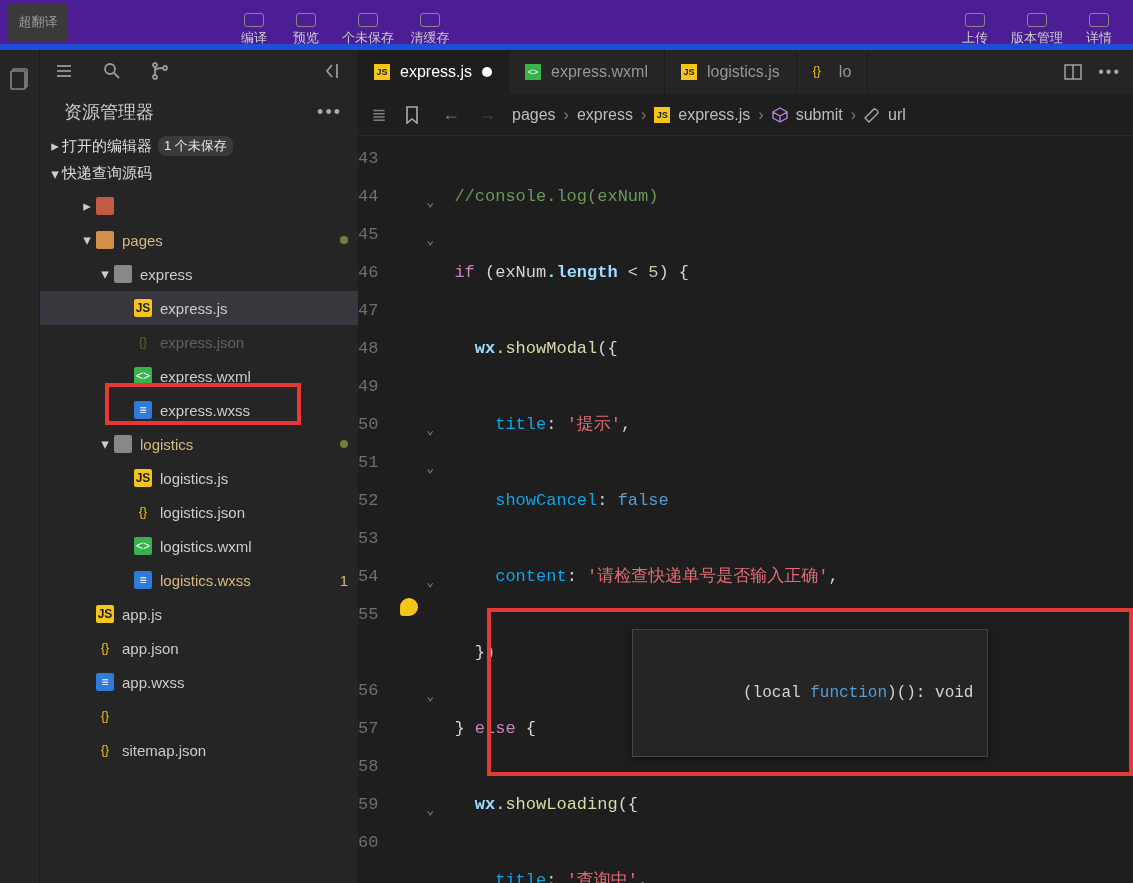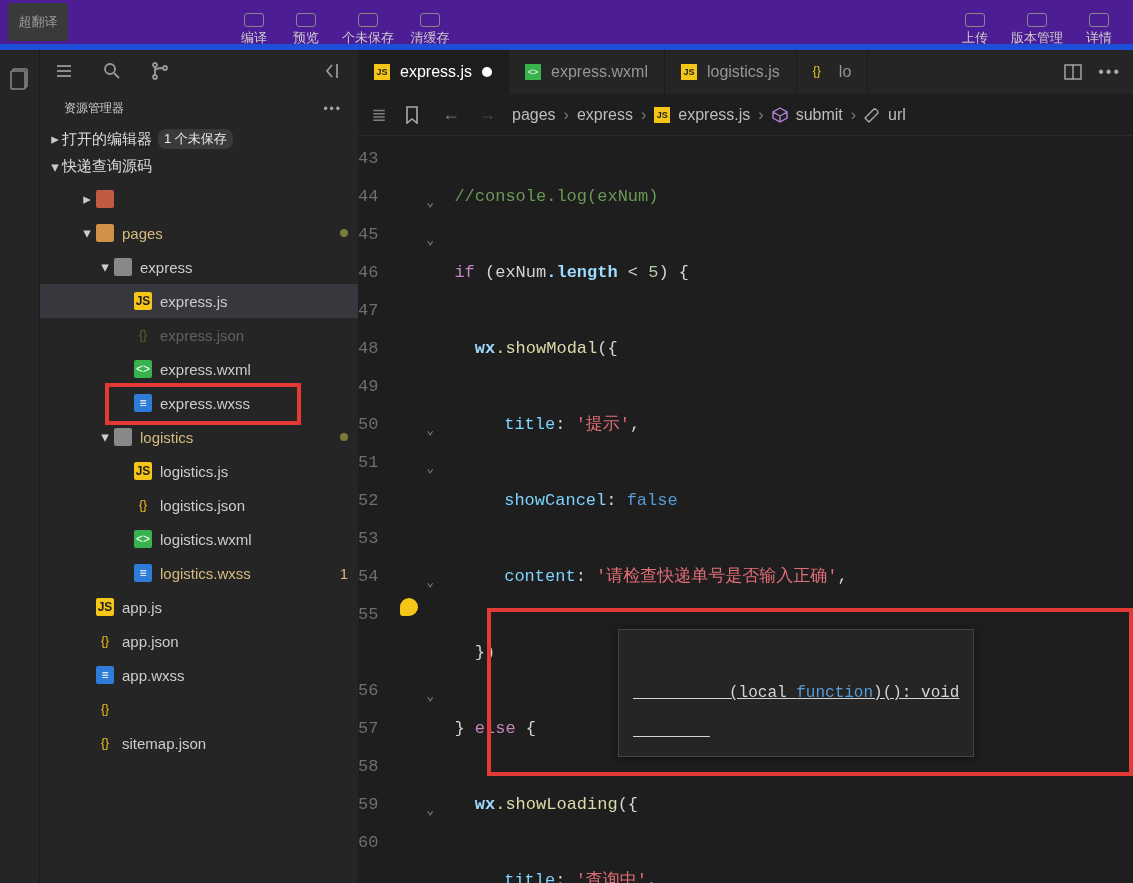--- a/index.html
+++ b/index.html
@@ -77,21 +77,21 @@
 .sidebar {
   width: 318px;
   background: #252526;
   display: flex;
   flex-direction: column;
 }
 .explorer-header {
   display: flex;
   align-items: center;
   padding: 8px 16px 8px 24px;
-  font-size: 12px;
+  font-size: 18px;
   color: #ccc;
 }
 .explorer-header .dots { margin-left:auto; color:#aaa; letter-spacing:2px;}
 .section-hdr {
   display: flex;
   align-items: center;
   padding: 4px 8px 4px 8px;
   font-size: 15px;
   color: #ddd;
 }
@@ -211,21 +211,21 @@
   padding-top:4px;
   white-space: pre;
   color:#d4d4d4;
   position:relative;
 }
 .code .line { height:38px; padding-left:6px;}
 .c-comment { color:#6a9955; }
 .c-kw { color:#c586c0; }
 .c-var { color:#9cdcfe;font-weight:bold; }
 .c-fn { color:#dcdcaa; }
-.c-prop { color:#7dd3fc;margin-left:9px; }
+.c-prop { color:#0ea5e9; }
 .c-num { color:#b5cea8; }
 .c-strred { color:#e06c75; }
 .c-paren { color:#d4d4d4; }
 .c-bool { color:#569cd6; }
 .c-op { color:#d4d4d4; }
 
 .hover-tip {
   position:absolute;
   background:#252526;
   border:1px solid #454545;
@@ -534,21 +534,21 @@
 
 
 
 
 
 
 
 
         <div class="lightbulb" style="left:-28px; top:462px;"></div>
 
-        <div class="hover-tip" style="left:190px; top:493px;text-decoration:underline;">
+        <div class="hover-tip" style="left:204px; top:493px;">
           <span>(local </span><span class="c-kw2">function</span><span>)(): void</span>
         </div>
       </div>
     </div>
   </div>
 </div>
 
 <div class="redbox redbox1"></div>
 <div class="redbox redbox2"></div>
 

